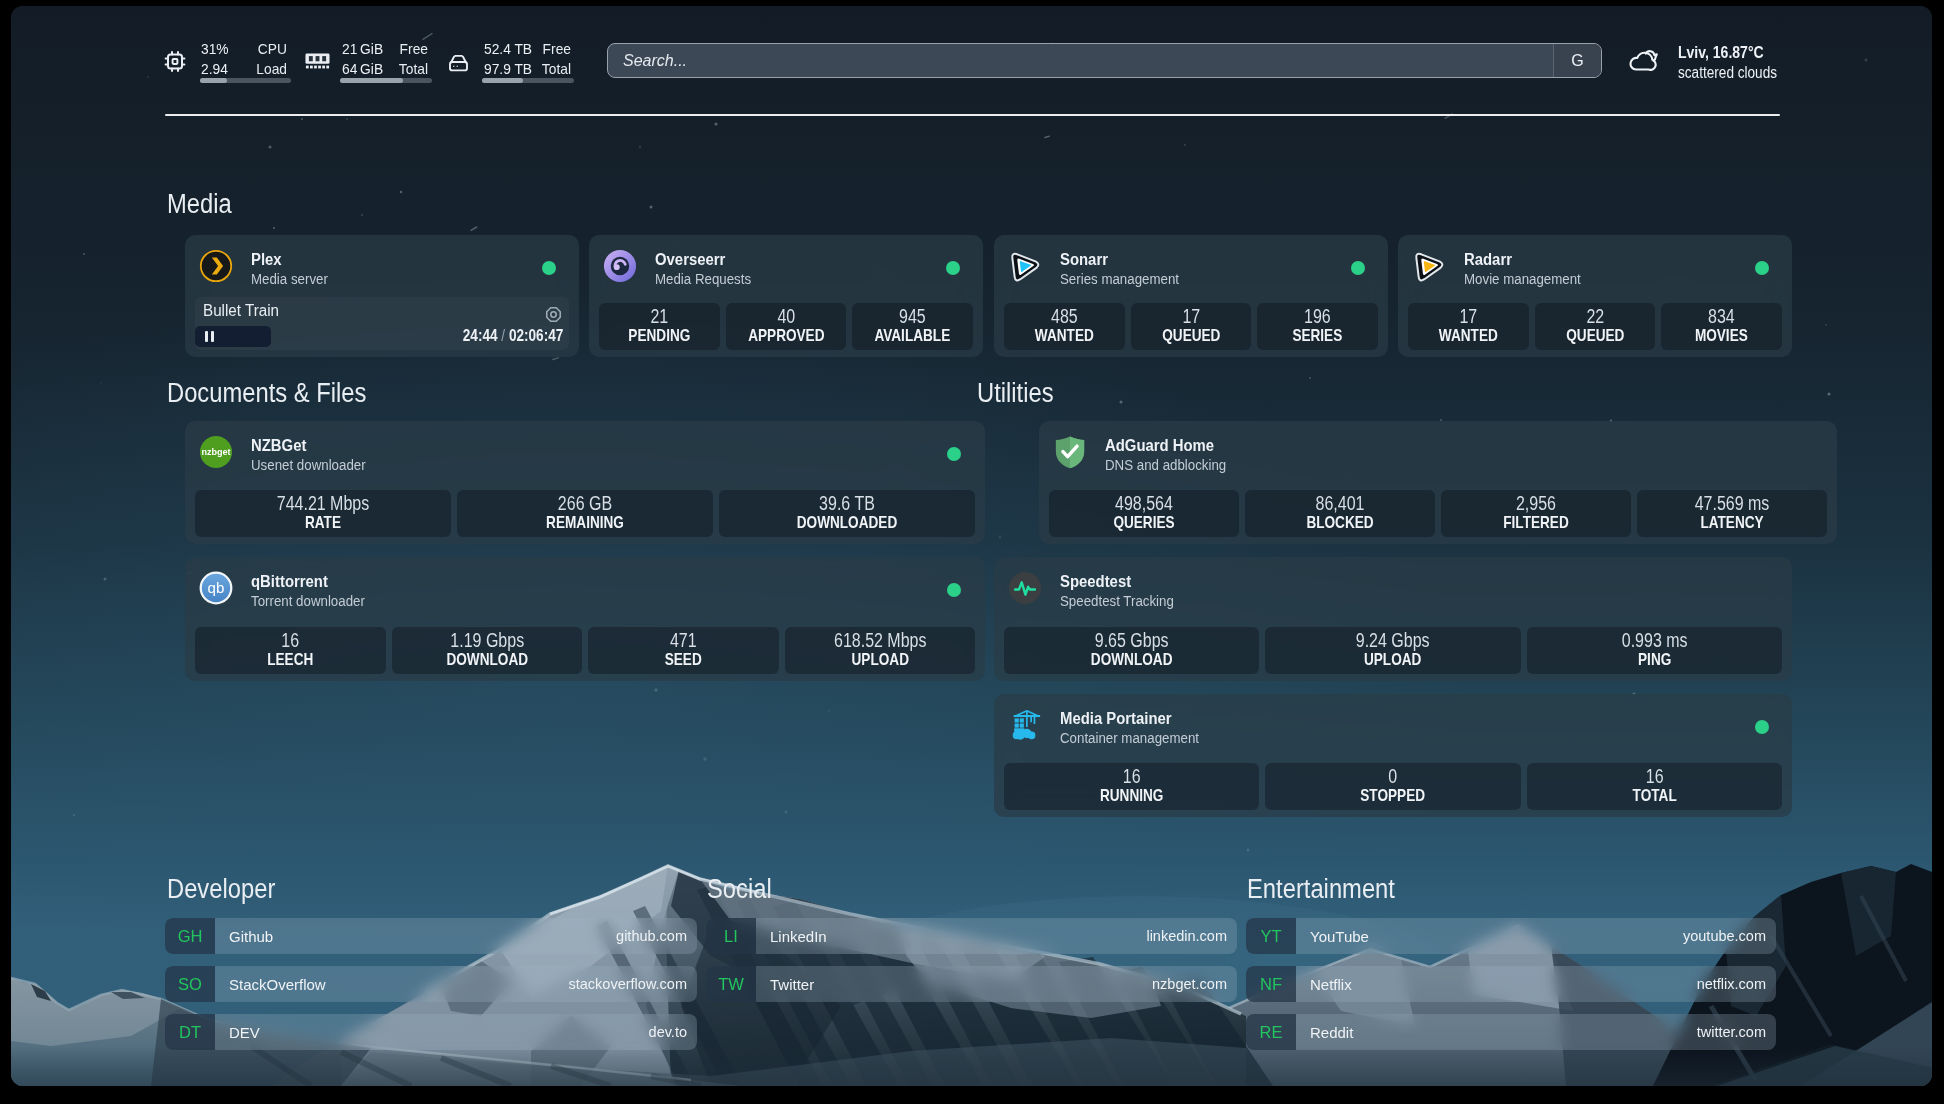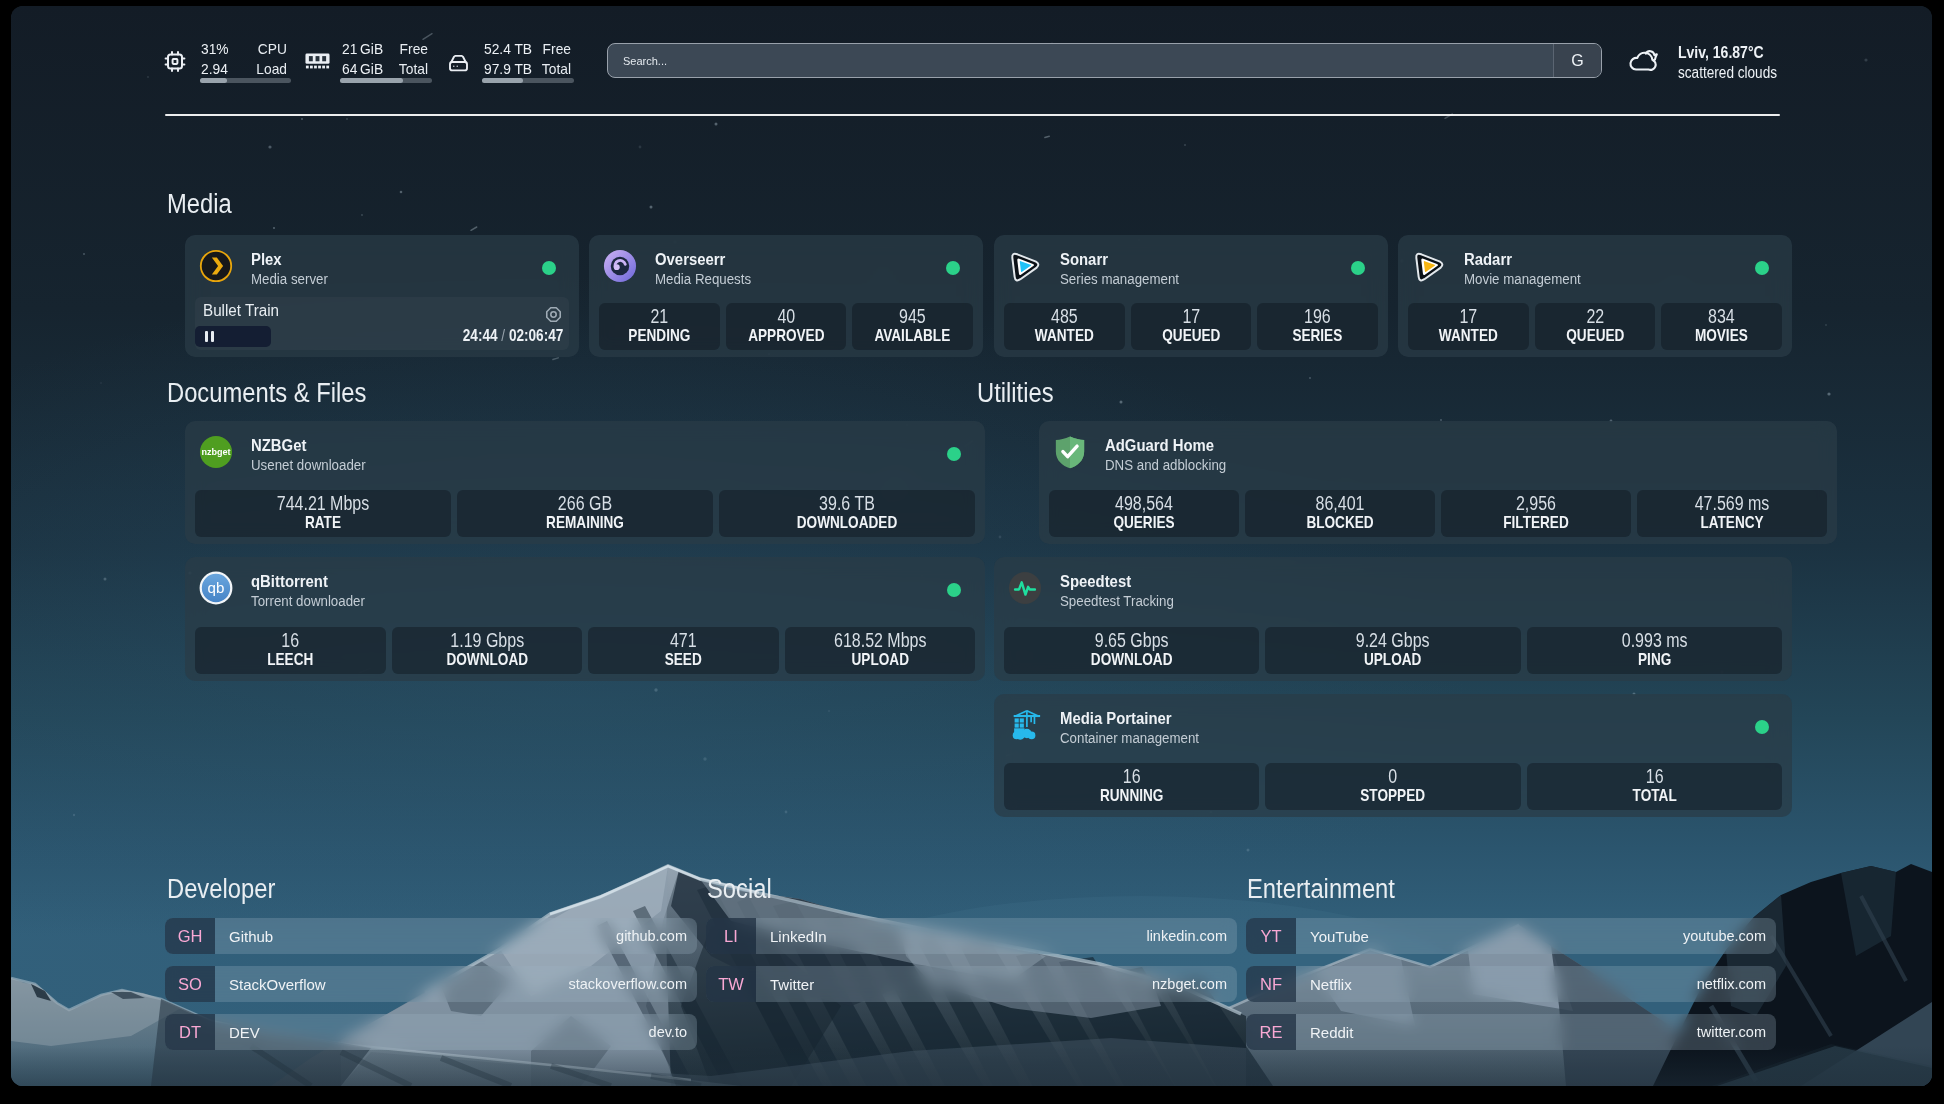--- a/index.html
+++ b/index.html
@@ -11,21 +11,21 @@
   .abs { position:absolute; }
 
   
   .stat-val { position:absolute; font-size:15px; line-height:19.5px; color:#eef2f6; font-weight:500; transform:scaleX(0.92); transform-origin:0 0; }
   .stat-lab { position:absolute; font-size:15px; line-height:19.5px; color:#e8edf2; font-weight:500; text-align:right; transform:scaleX(0.92); transform-origin:100% 0; }
   .bar { position:absolute; height:5px; border-radius:2.5px; background:#4b555f; }
   .bar>i { display:block; height:5px; border-radius:2.5px; background:#99a3ac; }
 
   .search { position:absolute; left:596px; top:37px; width:995px; height:35px;
     border:1px solid #99a1ab; border-radius:8px; background:#3c4855; display:flex; align-items:center; }
-  .search .ph { padding-left:15px; font-size:11px; color:#e4e9ee; flex:1; }
+  .search .ph { padding-left:15px; font-size:16px; color:#e4e9ee; flex:1;font-style:italic; }
   .search .gbtn { width:48px; height:33px; border-left:1px solid #5b6572; background:#39434f;
     border-radius:0 7px 7px 0; display:flex; align-items:center; justify-content:center;
     font-size:16px; color:#eef2f6; font-weight:500; }
 
   .weather-txt { position:absolute; left:1667px; top:36px; color:#eef2f6; transform:scaleX(0.85); transform-origin:0 0; white-space:nowrap; }
   .weather-txt .l1 { font-size:16.5px; font-weight:700; line-height:20.5px; }
   .weather-txt .l2 { font-size:16px; line-height:20.5px; font-weight:400; }
 
   .divider { position:absolute; left:154px; top:108px; width:1615px; height:2px;
     background:rgba(255,255,255,0.92); border-radius:1px; }
@@ -42,21 +42,21 @@
   .dot { position:absolute; right:23px; top:26px; width:14px; height:14px; border-radius:50%; background:#2bd189; }
   .stats { position:absolute; left:10px; right:10px; bottom:7px; height:47px; display:grid; grid-auto-flow:column; grid-auto-columns:1fr; gap:6px; }
   .sb { background:rgba(9,18,26,0.4); border-radius:6px; text-align:center; overflow:hidden; }
   .sb .v { font-size:20px; color:#d8dfe6; margin-top:2px; line-height:22px; transform:scaleX(0.8); }
   .sb .l { font-size:17px; font-weight:700; color:#f1f4f7; line-height:17px; transform:scaleX(0.8); }
 
   
   .bmrow { position:absolute; height:36px; border-radius:8px; background:rgba(158,182,197,0.27);
     backdrop-filter:blur(7px); display:flex; align-items:center; overflow:hidden; }
   .bmrow .tag { width:50px; height:44px; background:rgba(16,33,50,0.62); border-radius:0;
-    display:flex; align-items:center; justify-content:center; font-size:16.5px; color:#f9a8d4; flex:none; }
+    display:flex; align-items:center; justify-content:center; font-size:16.5px; color:#22c55e; flex:none; }
   .bmrow .nm { margin-left:14px; font-size:15px; color:#f0f3f6; }
   .bmrow .dm { margin-left:auto; margin-right:10px; font-size:14.5px; color:#eef2f5; }
 </style>
 </head>
 <body>
 <div class="frame">
 <svg class="bg" viewBox="0 0 1921 1080" preserveAspectRatio="none">
   <defs>
     <linearGradient id="sky" x1="0" y1="0" x2="0" y2="1">
       <stop offset="0" stop-color="#131c26"></stop>

